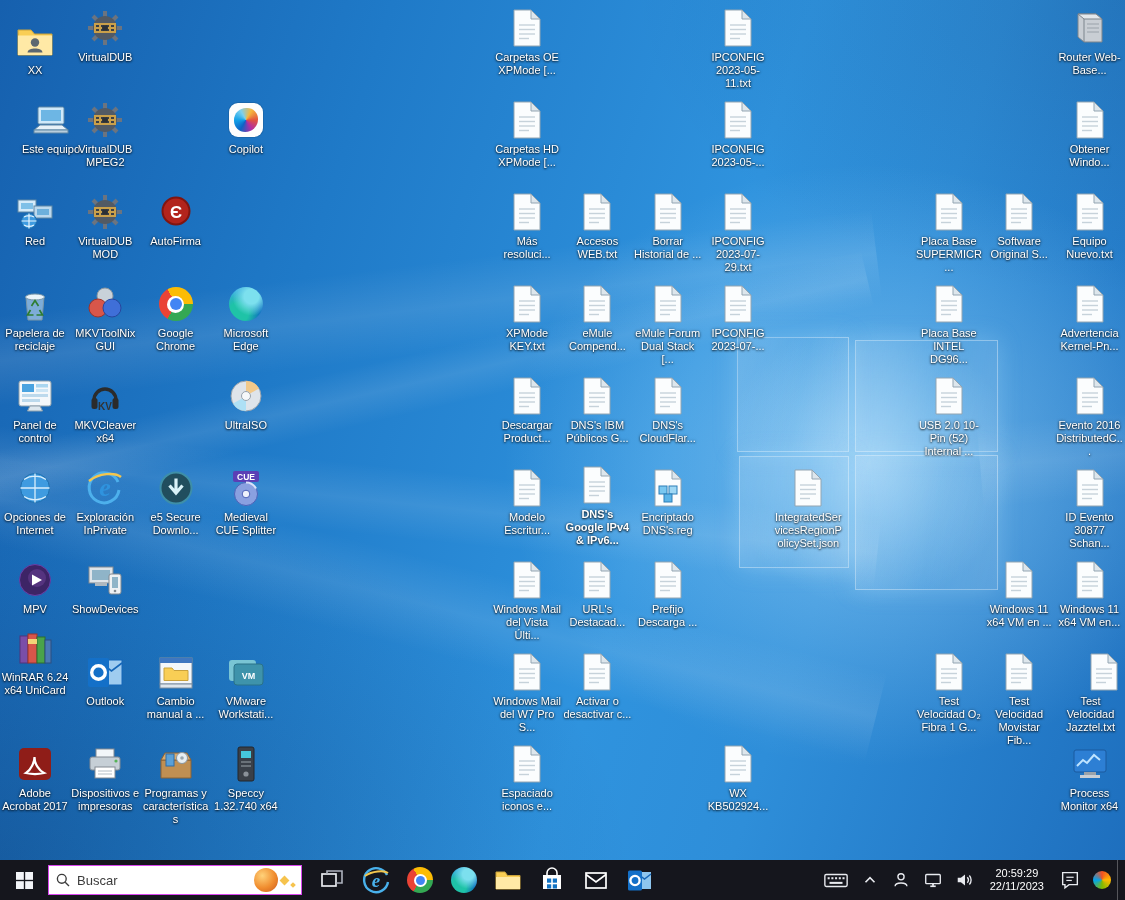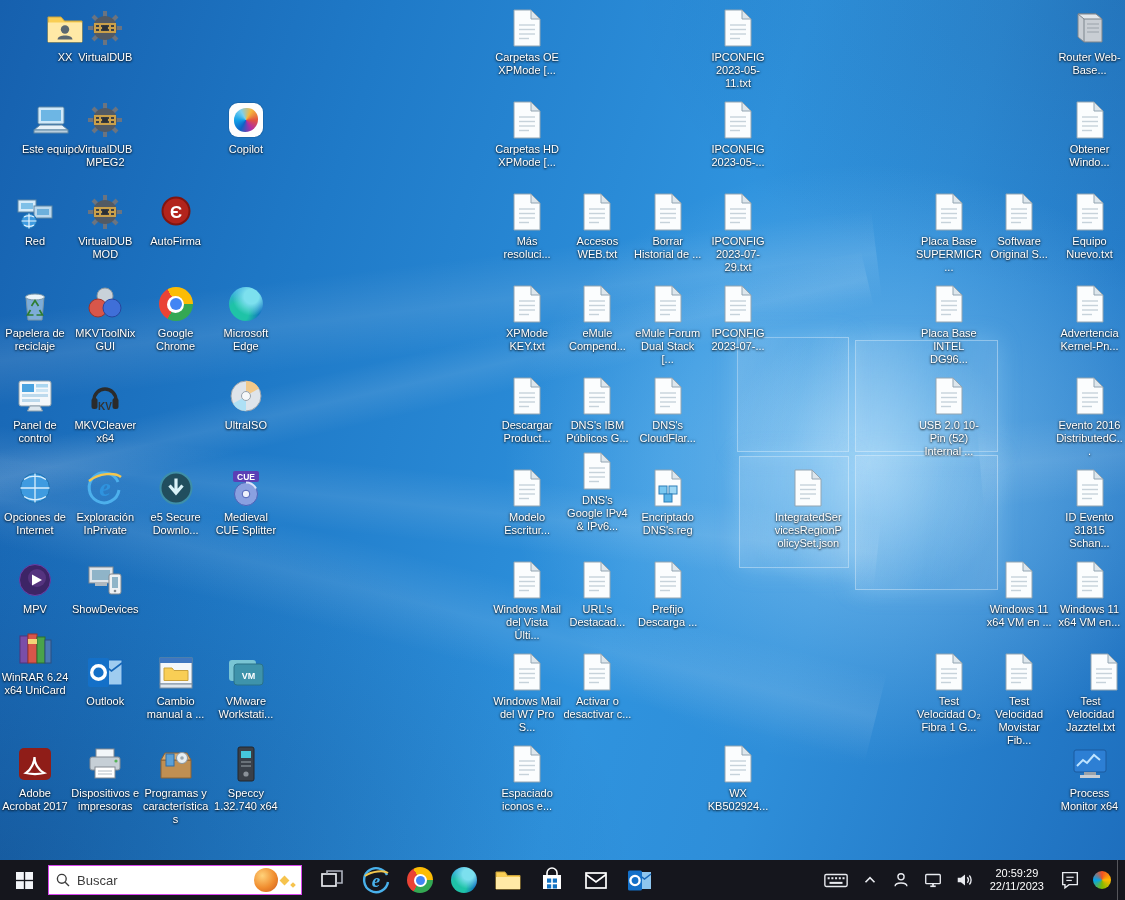--- a/index.html
+++ b/index.html
@@ -93,21 +93,21 @@
       <div class="beam b4"></div>
       <div class="beam b5"></div>
       <div id="winlogo">
         <div class="pane p1"></div>
         <div class="pane p2"></div>
         <div class="pane p3"></div>
         <div class="pane p4"></div>
       </div>
     </div>
     <div id="icons">
-        <div class="dicon" style="left: 0px; top: 8px; margin-left: 30px;">
+        <div class="dicon" style="left: 0px; top: 21px;">
           <div class="ibox">
             <svg viewBox="0 0 40 40" width="40" height="40">
               <path d="M3 9 h13 l3.5 4 H37 v21 H3 z" fill="#f9ce55" stroke="#caa23d"></path>
               <path d="M3 14.5 h34 V34 H3 z" fill="#ffe9a6"></path>
               <circle cx="20" cy="21.5" r="4.2" fill="#5b6770"></circle>
               <path d="M12.5 31.5 c0-5.5 15-5.5 15 0 z" fill="#5b6770"></path>
             </svg>
           </div>
           <div class="dlabel">XX</div>
         </div>
@@ -634,21 +634,21 @@
               <g stroke="#c6d2da" stroke-width="1.4">
                 <line x1="12" y1="17" x2="28" y2="17"></line>
                 <line x1="12" y1="21.5" x2="28" y2="21.5"></line>
                 <line x1="12" y1="26" x2="28" y2="26"></line>
                 <line x1="12" y1="30.5" x2="22" y2="30.5"></line>
               </g>
             </svg>
           </div>
           <div class="dlabel">DNS's IBM Públicos G...</div>
         </div>
-        <div class="dicon" style="left: 562.4px; top: 451px;">
+        <div class="dicon" style="left: 562.4px; top: 465px; font-weight: bold;">
           <div class="ibox">
             <svg viewBox="0 0 40 40" width="40" height="40">
               <path d="M7 2 h17 l9 9 v27 H7 z" fill="#fbfdfe" stroke="#93a5b2"></path>
               <path d="M24 2 l9 9 h-9 z" fill="#dde6ec" stroke="#93a5b2"></path>
               <g stroke="#c6d2da" stroke-width="1.4">
                 <line x1="12" y1="17" x2="28" y2="17"></line>
                 <line x1="12" y1="21.5" x2="28" y2="21.5"></line>
                 <line x1="12" y1="26" x2="28" y2="26"></line>
                 <line x1="12" y1="30.5" x2="22" y2="30.5"></line>
               </g>
@@ -1034,21 +1034,21 @@
               <path d="M7 2 h17 l9 9 v27 H7 z" fill="#fbfdfe" stroke="#93a5b2"></path>
               <path d="M24 2 l9 9 h-9 z" fill="#dde6ec" stroke="#93a5b2"></path>
               <g stroke="#c6d2da" stroke-width="1.4">
                 <line x1="12" y1="17" x2="28" y2="17"></line>
                 <line x1="12" y1="21.5" x2="28" y2="21.5"></line>
                 <line x1="12" y1="26" x2="28" y2="26"></line>
                 <line x1="12" y1="30.5" x2="22" y2="30.5"></line>
               </g>
             </svg>
           </div>
-          <div class="dlabel">ID Evento 31815 Schan...</div>
+          <div class="dlabel">ID Evento 30877 Schan...</div>
         </div>
         <div class="dicon" style="left: 1054.5px; top: 560px;">
           <div class="ibox">
             <svg viewBox="0 0 40 40" width="40" height="40">
               <path d="M7 2 h17 l9 9 v27 H7 z" fill="#fbfdfe" stroke="#93a5b2"></path>
               <path d="M24 2 l9 9 h-9 z" fill="#dde6ec" stroke="#93a5b2"></path>
               <g stroke="#c6d2da" stroke-width="1.4">
                 <line x1="12" y1="17" x2="28" y2="17"></line>
                 <line x1="12" y1="21.5" x2="28" y2="21.5"></line>
                 <line x1="12" y1="26" x2="28" y2="26"></line>

